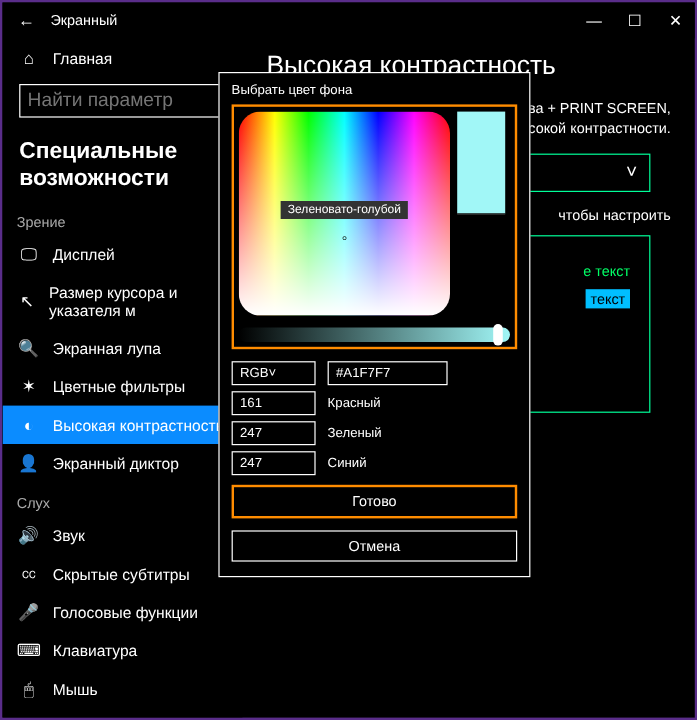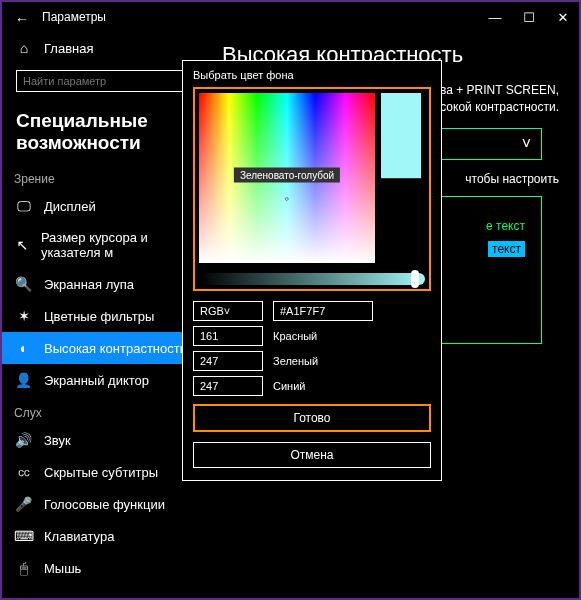--- a/index.html
+++ b/index.html
@@ -8,21 +8,21 @@
 .titlebar .back { width: 24px; text-align: center; font-size: 14px; cursor: pointer; }
 .titlebar .title { margin-left: 8px; font-size: 12px; }
 .titlebar .controls { margin-left: auto; display: flex; gap: 18px; font-size: 13px; }
 .titlebar .controls span { cursor: pointer; width: 16px; text-align: center; }
 .layout { display: flex; height: calc(100% - 30px); }
 .sidebar { width: 200px; background: #000; overflow-y: auto; flex-shrink: 0; }
 .side-item { display: flex; align-items: center; gap: 12px; padding: 8px 14px; font-size: 13px; cursor: pointer; }
 .side-item.active { background: #0b8cff; }
 .side-icon { width: 16px; height: 16px; display: flex; align-items: center; justify-content: center; font-size: 14px; }
 .search-box { margin: 6px 14px 10px; border: 1px solid #fff; padding: 4px 6px; display: flex; align-items: center; }
-.search-box input { background: transparent; border: none; color: #a16207; font-size: 11px; width: 100%; outline: none; }
+.search-box input { background: transparent; border: none; color: #a16207; font-size: 16px; width: 100%; outline: none; }
 .side-header { font-size: 19px; font-weight: 600; padding: 8px 14px; }
 .side-group { font-size: 12px; color: #aaa; padding: 10px 12px 4px; }
 .main { flex: 1; padding: 10px 20px; overflow: hidden; position: relative; }
 .main h1 { font-size: 22px; font-weight: 400; margin-bottom: 14px; }
 .hint-text { font-size: 12px; line-height: 1.4; }
 .select-theme { border: 1px solid #00ff99; padding: 6px 10px; margin: 12px 0; width: 320px; display: flex; justify-content: flex-end; }
 .select-theme::after { content: "˅"; color: #fff; }
 .adjust-label { font-size: 12px; margin-top: 8px; }
 .preview-box { border: 1px solid #00ff99; margin-top: 10px; padding: 14px 16px; width: 320px; }
 .preview-row { display: flex; align-items: center; gap: 10px; margin: 8px 0; font-size: 12px; }
@@ -35,21 +35,21 @@
 .related { margin-top: 20px; }
 .related h2 { font-size: 16px; font-weight: 400; }
 .related-link { color: #d4a040; font-size: 12px; margin-top: 4px; cursor: pointer; }
 
 .picker-overlay { position: absolute; left: 180px; top: 58px; width: 260px; background: #000; border: 1px solid #fff; padding: 8px 10px 12px; z-index: 20; }
 .picker-title { font-size: 11px; margin-bottom: 6px; }
 .color-area-wrap { border: 2px solid #ff8c00; padding: 4px; }
 .color-flex { display: flex; gap: 6px; }
 .spectrum { width: 176px; height: 170px; position: relative; background:
   linear-gradient(to bottom, rgba(255,255,255,0) 0%, rgba(255,255,255,1) 100%),
-  linear-gradient(to right, #ff0000 0%, #ffff00 17%, #00ff00 33%, #00ffff 50%, #0000ff 66%, #ff00ff 83%, #ff0000 100%);
+  linear-gradient(to right, #ff0000 0%, #ffff00 17%, #00ff00 33%, #00ffff 50%, #0000ff 66%, #ff00ff 83%, #ff0000 100%); border-radius: 18px;
 }
 .spectrum-label { position: absolute; left: 50%; top: 48%; transform: translate(-50%,-50%); background: #333; color: #fff; font-size: 10px; padding: 2px 6px; white-space: nowrap; }
 .spectrum-cursor { position: absolute; left: 50%; top: 62%; transform: translate(-50%,-50%); font-size: 13px; color: #000; }
 .preview-col { width: 40px; display: flex; flex-direction: column; }
 .preview-col .c1 { flex: 1; background: #a1f7f7; }
 .preview-col .c2 { flex: 1; background: #000; border-top: 1px solid #333; }
 .opacity-slider { margin-top: 10px; height: 12px; background: linear-gradient(to right, #000 0%, #a1f7f7 100%); position: relative; border-radius: 6px; }
 .opacity-thumb { position: absolute; right: 6px; top: -3px; width: 8px; height: 18px; background: #fff; border-radius: 4px; }
 .picker-controls { margin-top: 10px; }
 .ctrl-row { display: flex; gap: 10px; margin: 5px 0; align-items: center; }
@@ -59,21 +59,21 @@
 .ctrl-row .hex { width: 100px; }
 .picker-btns { display: flex; gap: 10px; margin-top: 8px; flex-direction: column; }
 .pbtn { flex: 1; background: #000; border: 1px solid #fff; color: #fff; font-size: 12px; padding: 5px 0; cursor: pointer; text-align: center; }
 .pbtn.done { border: 2px solid #ff8c00; }
 </style>
 </head>
 <body>
 
 <div class="titlebar">
   <span class="back">←</span>
-  <span class="title">Параметры</span>
+  <span class="title">Экранный</span>
   <div class="controls">
     <span>―</span>
     <span>☐</span>
     <span>✕</span>
   </div>
 </div>
 
 <div class="layout">
   <div class="sidebar">
     <div class="side-item">

